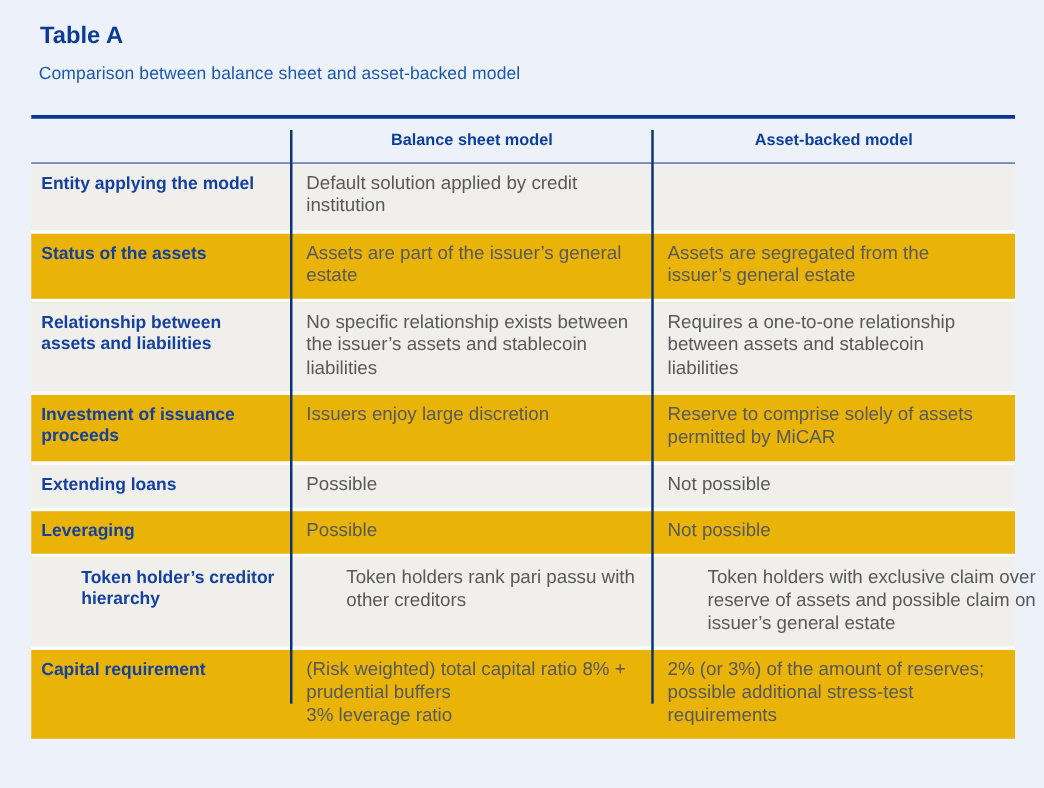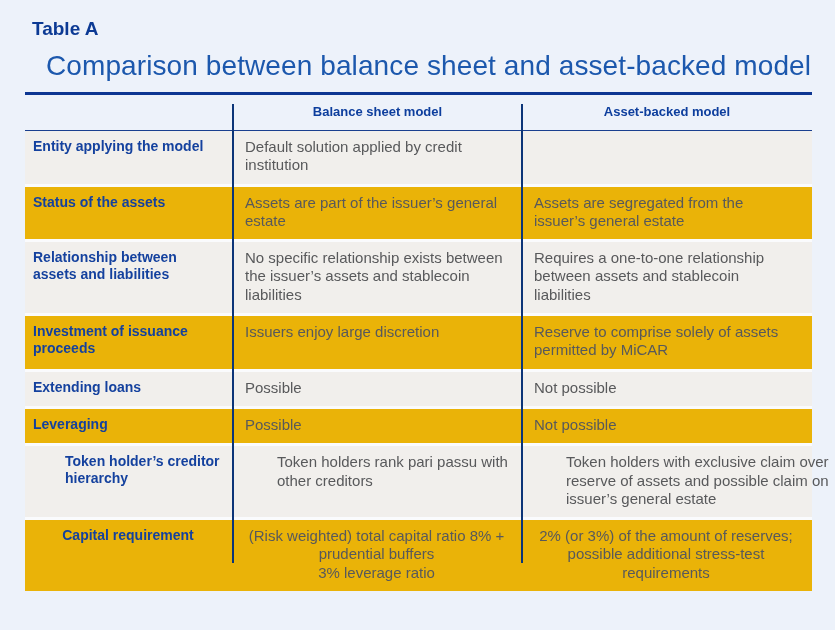--- a/index.html
+++ b/index.html
@@ -9,22 +9,22 @@
     font-family: "Liberation Sans", sans-serif;
     overflow: hidden;
   }
   .page { position: relative; width: 835px; height: 630px; }
 
   .table-label {
     position: absolute; left: 32px; top: 18px;
     font-size: 19px; font-weight: bold; color: #0c3a94;
   }
   .page-title {
-    position: absolute; left: 46px; top: 50px;
-    font-size: 28px; font-weight: 400; color: #1c58ad;
+    position: absolute; left: 31px; top: 50px;
+    font-size: 14px; font-weight: 400; color: #1c58ad;
     letter-spacing: 0.1px;
   }
   .top-rule {
     position: absolute; left: 25px; top: 92px;
     width: 787px; height: 3px; background: #0d3692;
   }
 
   .table-wrap {
     position: absolute; left: 25px; top: 95px; width: 787px;
   }
@@ -59,21 +59,21 @@
     padding: 7px 10px 9px 8px;
     white-space: normal;
   }
   .r1 { min-height: 48px; }
   .r2 { min-height: 49px; }
   .r3 { min-height: 68px; }
   .r4 { min-height: 48px; }
   .r5 { min-height: 28px; }
   .r6 { min-height: 28px; }
   .r7 { min-height: 68px; padding-left: 32px; }
-  .r8 { min-height: 70px; text-align: center; }
+  .r8 { min-height: 70px; }
 
   .v-divider {
     position: absolute; top: 9px; width: 2px; height: 459px;
     background: #0c3578; z-index: 3;
   }
   .v-divider.d1 { left: 207px; }
   .v-divider.d2 { left: 496px; }
 </style>
 </head>
 <body>

